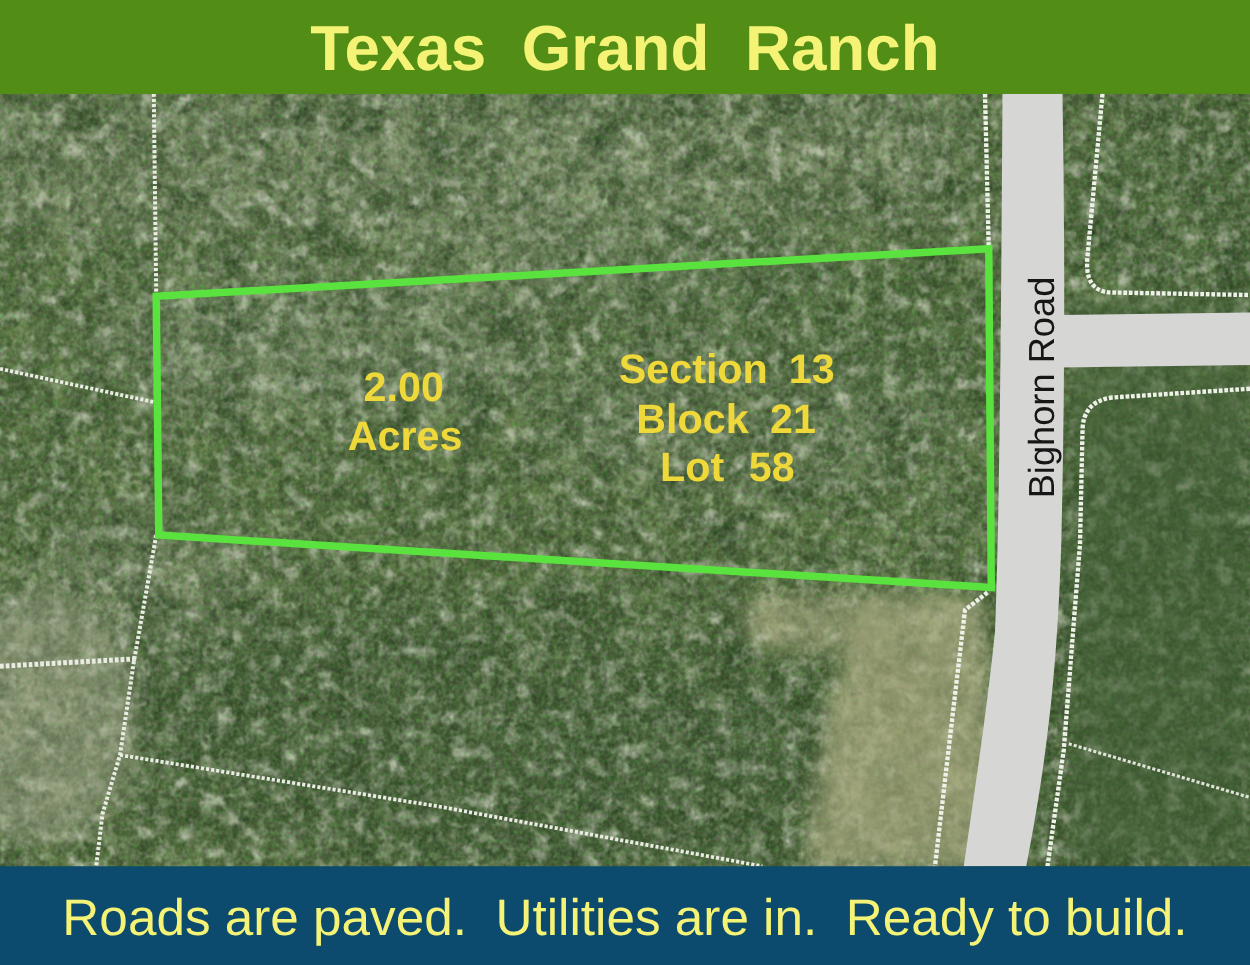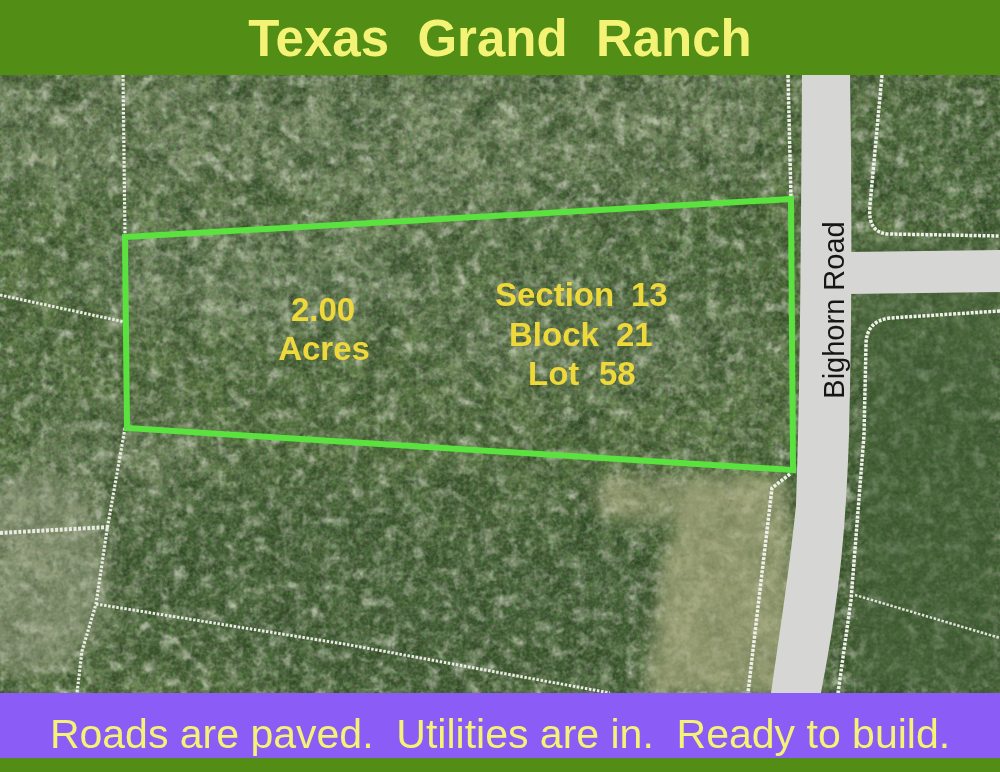--- a/index.html
+++ b/index.html
@@ -155,16 +155,16 @@
   <text x="599" y="310" font-weight="bold" font-size="33" fill="#efd83a">58</text>
 
   <text x="0" y="0" font-size="29" fill="#161616" text-anchor="middle" transform="translate(843.5,235) rotate(-90)">Bighorn Road</text>
 </svg>
 
 <div style="position:absolute;top:0;left:0;width:842px;height:75px;background:#528e16;">
 
   <div id="t1" style="position:absolute;top:15px;left:0;width:1000px;text-align:center;color:#f4f376;font-weight:bold;font-size:51px;line-height:47px;">Texas&nbsp;&nbsp;Grand&nbsp;&nbsp;Ranch</div>
 </div>
 
-<div style="position:absolute;top:693px;left:0;width:1000px;height:65px;background:#8b5cf6;">
+<div style="position:absolute;top:693px;left:0;width:1000px;height:79px;background:#0c4a6e;">
 
   <div id="t2" style="position:absolute;top:21px;left:0;width:1000px;text-align:center;color:#f4f376;font-size:41px;line-height:41px;">Roads are paved.&nbsp; Utilities are in.&nbsp; Ready to build.</div>
 </div>
 
 </body></html>

